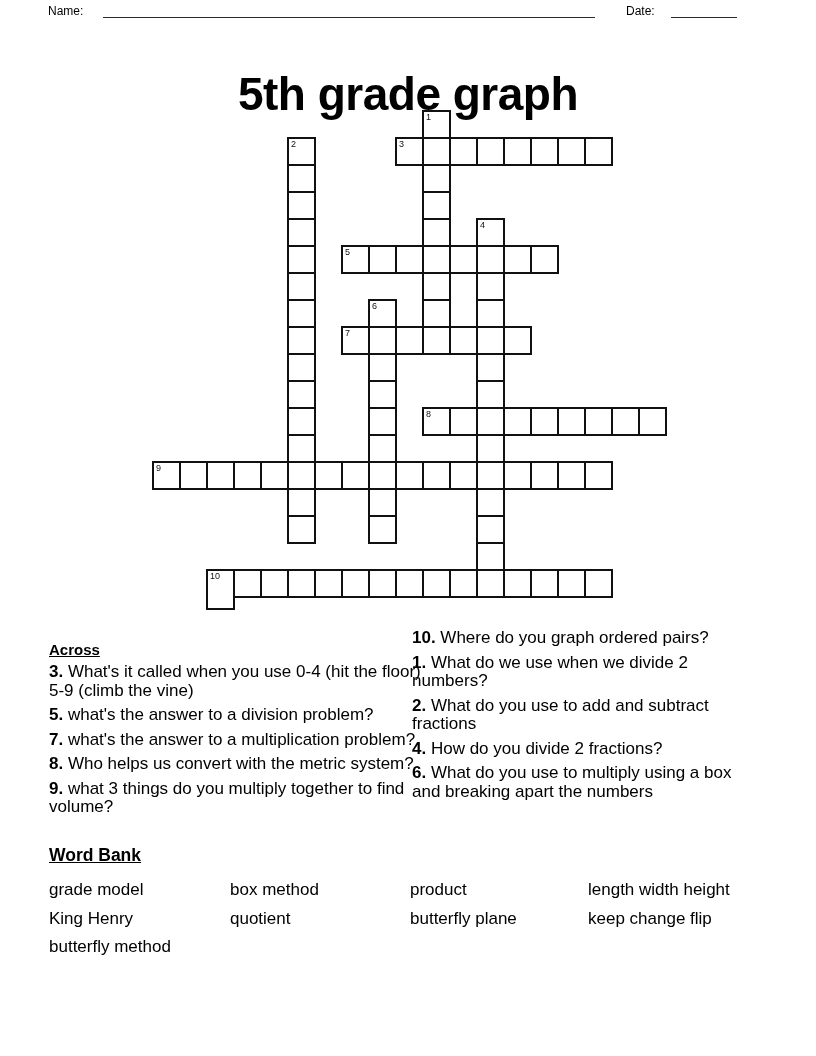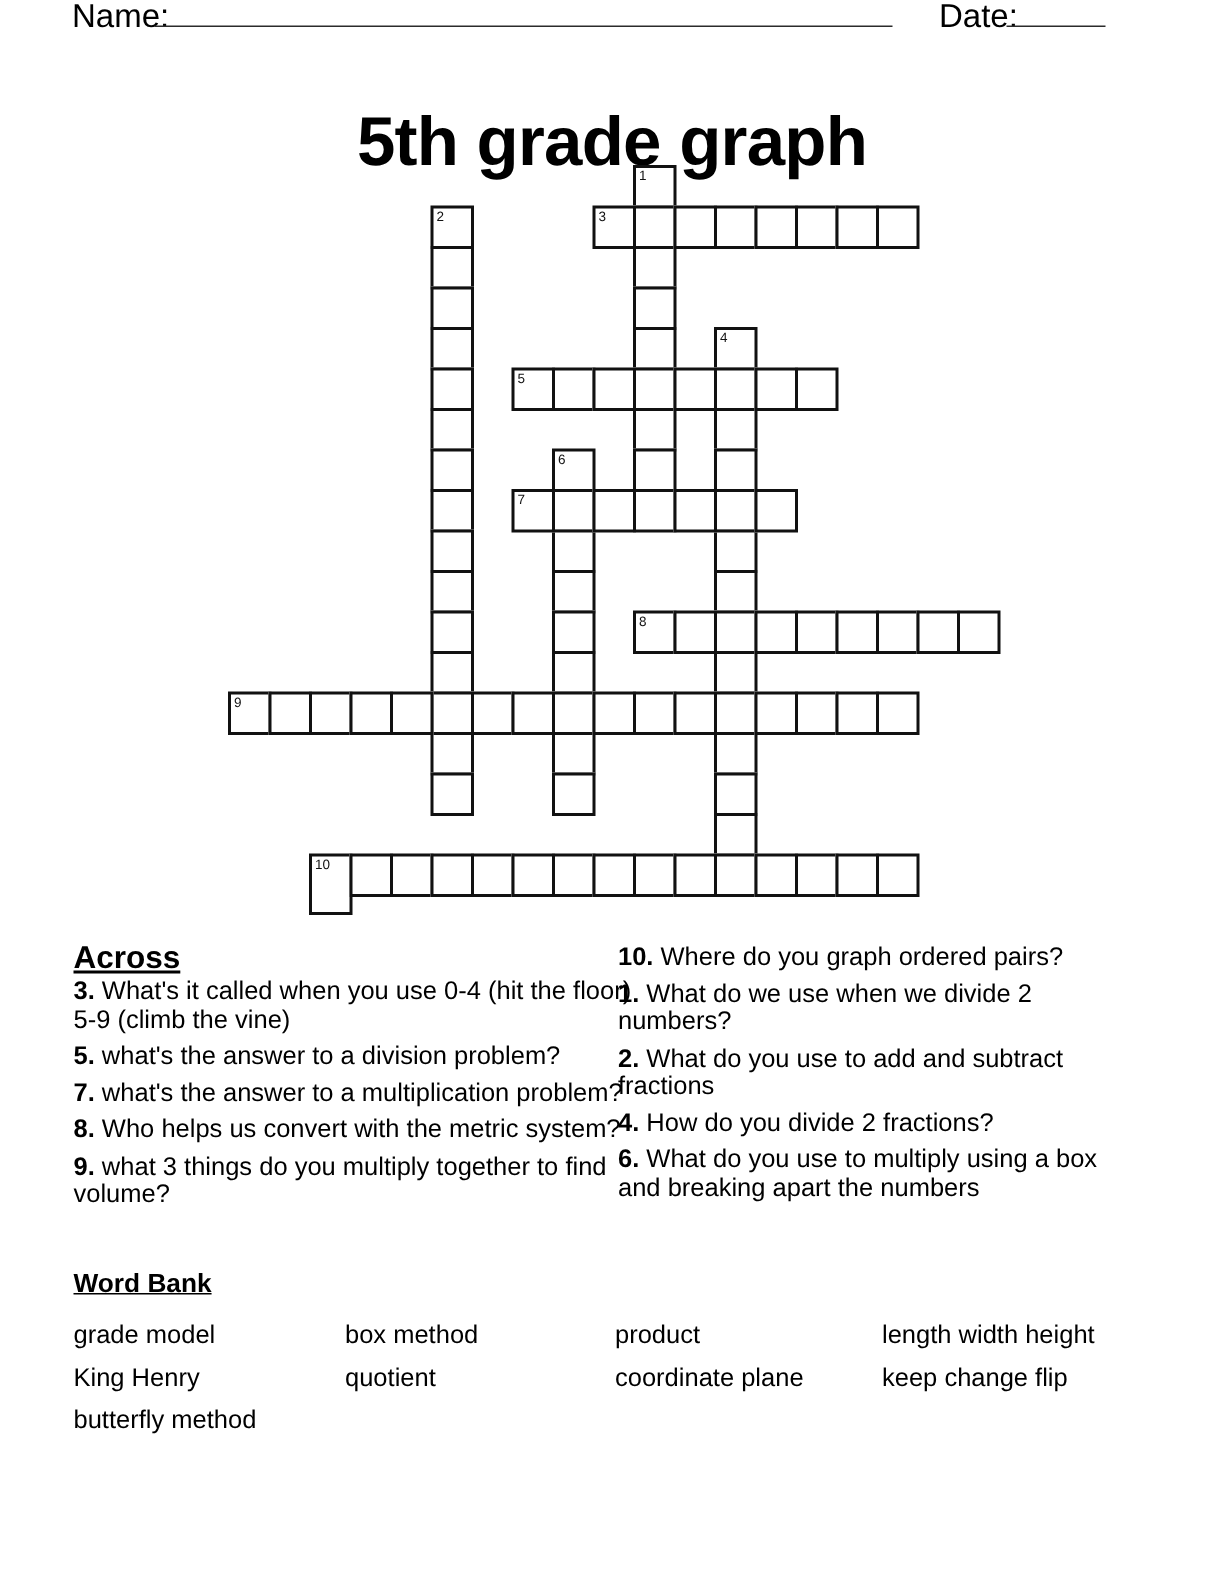--- a/index.html
+++ b/index.html
@@ -3,21 +3,21 @@
 <meta charset="utf-8">
 <style>
   html,body{margin:0;padding:0;}
   body{
     width:816px;height:1056px;background:#ffffff;color:#000;
     font-family:"Liberation Sans", sans-serif;position:relative;overflow:hidden;
   }
   .page{position:absolute;inset:0;}
 
   
-  .header-label{position:absolute;top:2px;font-size:22px;line-height:18px;text-align:right;}
+  .header-label{position:absolute;top:2px;font-size:12px;line-height:18px;text-align:right;}
   #name-label{left:48px;}
   #date-label{left:626px;}
   .blank-line{position:absolute;top:3px;height:14px;border-bottom:1.6px solid #2b2b2b;}
   #name-line{left:103px;width:492px;}
   #date-line{left:671px;width:66px;}
 
   
   .title{
     position:absolute;top:33px;left:0;width:816px;text-align:center;
     font-size:46px;font-weight:600;line-height:60px;letter-spacing:-0.5px;
@@ -30,22 +30,22 @@
   }
   .cell .num{
     position:absolute;top:0px;left:2px;font-size:9px;line-height:10px;color:#111;
   }
 
   
   .clue-col{position:absolute;top:629px;font-size:17px;line-height:18.5px;}
   #clue-col-left{left:49px;width:372px;}
   #clue-col-right{left:412px;width:344px;}
   .clue-heading{
-    font-size:21px;font-weight:bold;text-decoration:underline;
-    margin:0 0 3px 0;line-height:20px;
+    font-size:15px;font-weight:bold;text-decoration:underline;
+    margin:11px 0 3px 0;line-height:20px;
   }
   #clue-col-right .clue-heading{margin-top:2px;}
   .clue{margin:0 0 6px 0;}
   .clue b{font-weight:bold;}
 
   
   .wordbank{position:absolute;left:49px;top:845px;width:730px;font-size:17px;}
   .wb-heading{
     font-size:17.5px;font-weight:bold;text-decoration:underline;
     margin:0 0 11px 0;line-height:20px;
@@ -213,19 +213,19 @@
 
   <div class="wordbank">
     <h3 class="wb-heading">Word Bank</h3>
     <div class="wb-grid" id="wordbank-items">
         <div class="wb-item">grade model</div>
         <div class="wb-item">box method</div>
         <div class="wb-item">product</div>
         <div class="wb-item">length width height</div>
         <div class="wb-item">King Henry</div>
         <div class="wb-item">quotient</div>
-        <div class="wb-item">coordinate plane</div>
+        <div class="wb-item">butterfly plane</div>
         <div class="wb-item">keep change flip</div>
         <div class="wb-item">butterfly method</div>
       </div>
   </div>
 
 </div>
 
 </body></html>

